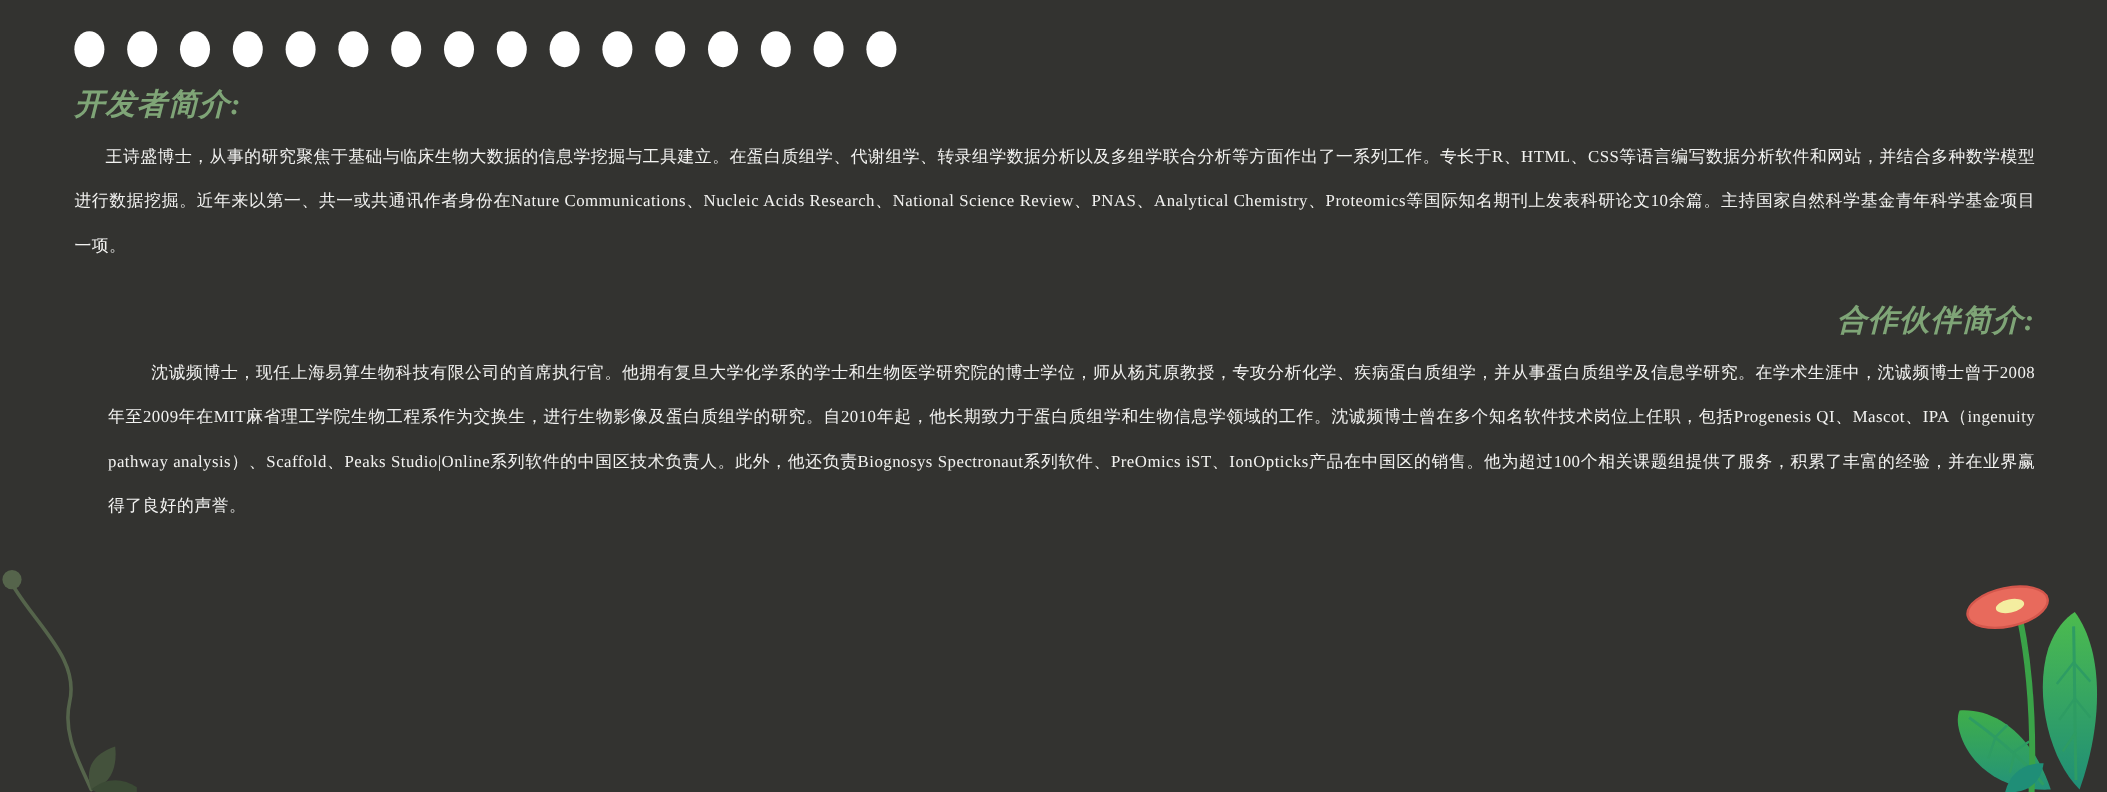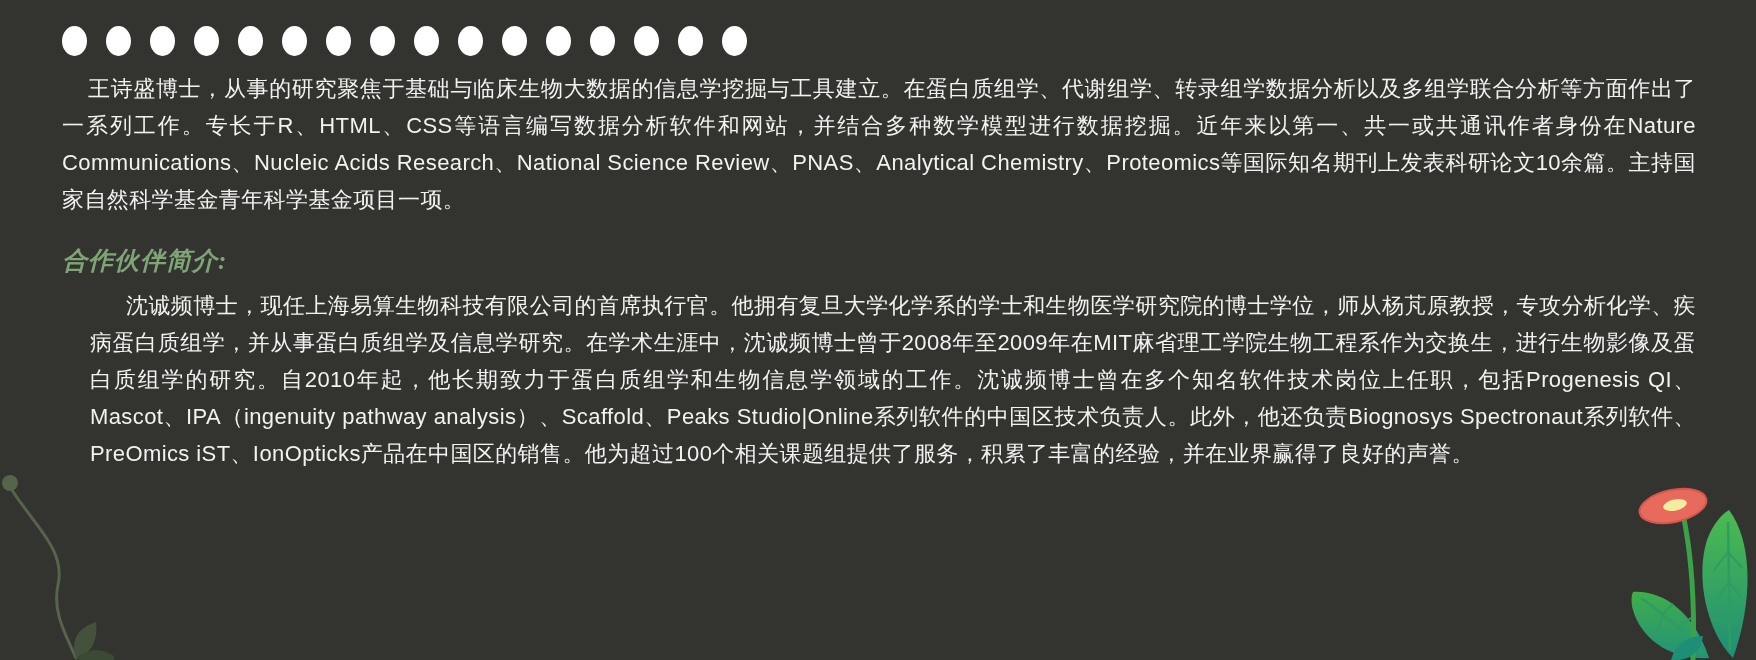--- a/index.html
+++ b/index.html
@@ -35,27 +35,29 @@
     font-family:"Liberation Serif","DejaVu Serif",serif;
     font-style:italic;
     font-weight:bold;
     font-size:25px;
     letter-spacing:1px;
     color:var(--accent);
     margin:14px 0 10px 0;
   }
   .section-heading.second{
     margin-top:26px;
+    text-align:right;
   }
   .para{
     color:var(--text);
-    font-size:22px;
+    font-size:14px;
     line-height:37px;
     text-align:justify;
     letter-spacing:0.4px;
+    font-family:Liberation Serif, serif;
   }
   .para.indent-1{ text-indent:26px; }
   .para.indent-2{ text-indent:36px;margin-left:28px; }
   .vine-wrap{
     position:absolute;
     left:0;bottom:0;
     width:120px;height:190px;
     pointer-events:none;
   }
   .flower-wrap{
@@ -83,20 +85,21 @@
       <span class="hole" style="background: rgb(255, 255, 255);"></span>
       <span class="hole" style="background: rgb(255, 255, 255);"></span>
       <span class="hole" style="background: rgb(255, 255, 255);"></span>
       <span class="hole" style="background: rgb(255, 255, 255);"></span>
       <span class="hole" style="background: rgb(255, 255, 255);"></span>
       <span class="hole" style="background: rgb(255, 255, 255);"></span>
       <span class="hole" style="background: rgb(255, 255, 255);"></span>
     </div>
 
   <section>
+    <h2 class="section-heading">开发者简介:</h2>
     <p class="para indent-1">王诗盛博士，从事的研究聚焦于基础与临床生物大数据的信息学挖掘与工具建立。在蛋白质组学、代谢组学、转录组学数据分析以及多组学联合分析等方面作出了一系列工作。专长于R、HTML、CSS等语言编写数据分析软件和网站，并结合多种数学模型进行数据挖掘。近年来以第一、共一或共通讯作者身份在Nature Communications、Nucleic Acids Research、National Science Review、PNAS、Analytical Chemistry、Proteomics等国际知名期刊上发表科研论文10余篇。主持国家自然科学基金青年科学基金项目一项。</p>
   </section>
 
   <section>
     <h2 class="section-heading second">合作伙伴简介:</h2>
     <p class="para indent-2">沈诚频博士，现任上海易算生物科技有限公司的首席执行官。他拥有复旦大学化学系的学士和生物医学研究院的博士学位，师从杨芃原教授，专攻分析化学、疾病蛋白质组学，并从事蛋白质组学及信息学研究。在学术生涯中，沈诚频博士曾于2008年至2009年在MIT麻省理工学院生物工程系作为交换生，进行生物影像及蛋白质组学的研究。自2010年起，他长期致力于蛋白质组学和生物信息学领域的工作。沈诚频博士曾在多个知名软件技术岗位上任职，包括Progenesis QI、Mascot、IPA（ingenuity pathway analysis）、Scaffold、Peaks Studio|Online系列软件的中国区技术负责人。此外，他还负责Biognosys Spectronaut系列软件、PreOmics iST、IonOpticks产品在中国区的销售。他为超过100个相关课题组提供了服务，积累了丰富的经验，并在业界赢得了良好的声誉。</p>
   </section>
 
   <div class="vine-wrap">
     <svg width="120" height="190" viewBox="0 0 120 190">

